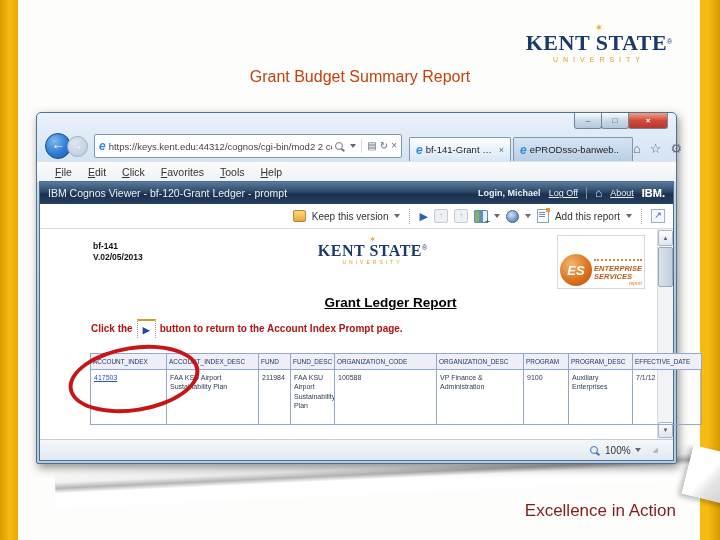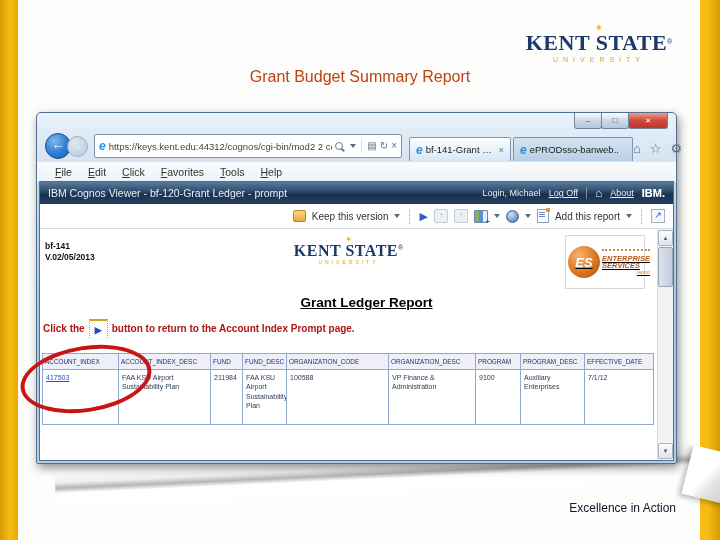--- a/index.html
+++ b/index.html
@@ -20,21 +20,21 @@
   .ks-name{font-family:"Liberation Serif",serif;font-size:22px;font-weight:600;color:#1b3a6b;letter-spacing:.5px;}
   .ks-reg{font-size:7px;vertical-align:super;color:#1b3a6b;}
   .ks-univ{font-size:7px;color:#d9a41e;letter-spacing:5px;margin-top:2px;}
 
   
   .curl{position:absolute;left:55px;top:458px;width:645px;height:36px;
     background:linear-gradient(to top,#ffffff 42%,#d4d4d4 50%,#b5b5b5 56%,#f0f0f0 72%,rgba(255,255,255,0));
     transform:rotate(-2.6deg);}
   .fold{position:absolute;left:687px;top:450px;width:48px;height:50px;background:linear-gradient(120deg,#ffffff 45%,#e4e4e4 62%,#cccccc);
     transform:rotate(14deg);box-shadow:-3px 3px 5px rgba(0,0,0,.25);}
-  .footer-text{position:absolute;right:44px;top:501px;font-size:12px;color:#0f172a;text-align:right;}
+  .footer-text{position:absolute;right:44px;top:501px;font-size:17px;color:#7f1d1d;text-align:right;}
 
   
   .win{position:absolute;left:36px;top:112px;width:639px;height:350px;
     background:linear-gradient(180deg,#eaf2fb,#c2d6ea 26%,#abc5df 60%,#b6cce2);
     border:1px solid #51708f;border-radius:5px 5px 2px 2px;box-shadow:2px 4px 10px rgba(40,40,40,.5);}
   .win-titlebar{position:relative;height:18px;}
   .win-btns{position:absolute;right:8px;top:0;display:flex;}
   .win-btn{width:26px;height:15px;border:1px solid #6e859e;border-top:none;border-radius:0 0 3px 3px;
     display:flex;align-items:center;justify-content:center;font-size:8px;color:#33475c;margin-left:-1px;
     background:linear-gradient(#fafcfe,#cbdaea 50%,#b4c8dc);}
@@ -73,21 +73,21 @@
   .menu-item{padding:2px 8px;}
   .menu-item::first-letter{text-decoration:underline;}
 
   
   .viewport{position:absolute;left:2px;right:2px;top:68px;bottom:2px;border:1px solid #51708f;
     background:#fff;display:flex;flex-direction:column;}
   .cognos-bar{height:22px;display:flex;align-items:center;padding:0 8px;color:#e9eff6;font-size:10.5px;
     background:linear-gradient(180deg,#597a9e 0%,#33516f 38%,#1a3050 58%,#27415f 100%);}
   .cognos-title{flex:1;white-space:nowrap;}
   .cognos-right{display:flex;align-items:center;gap:8px;font-size:9px;}
-  .cg-login{font-weight:normal;text-align:center;}
+  .cg-login{font-weight:bold;text-align:center;}
   .cg-link{text-decoration:underline;}
   .cg-sep{width:1px;height:12px;background:#7b91a8;}
   .cg-home{font-size:12px;color:#cfe0f2;}
   .ibm{font-weight:bold;font-size:11px;letter-spacing:0;color:#fff;
     background:repeating-linear-gradient(180deg,#fff 0 1px,#3a566f 1px 2px);
     -webkit-background-clip:text;background-clip:text;}
 
   
   .cg-toolbar{height:24px;display:flex;align-items:center;justify-content:flex-end;gap:6px;
     padding:0 8px;background:#fff;border-bottom:1px solid #d5dce4;font-size:10px;color:#333;}
@@ -102,36 +102,36 @@
   .ic-disc{width:11px;height:11px;border-radius:50%;border:1px solid #44628a;
     background:radial-gradient(circle at 38% 32%,#cfe2f5,#3c6ea8);}
   .ic-page{width:10px;height:12px;background:#fff;border:1px solid #8fa2b6;position:relative;}
   .ic-page::before{content:"";position:absolute;left:1px;top:2px;width:6px;height:1px;background:#6d88c9;
     box-shadow:0 2px 0 #6d88c9,0 4px 0 #6d88c9;}
   .ic-page::after{content:"";position:absolute;right:-2px;top:-2px;width:4px;height:4px;background:#e7963c;}
   .ic-goto{width:12px;height:12px;border:1px solid #9fb0c0;background:#f4f8fb;color:#2f5bc4;
     font-size:9px;line-height:11px;text-align:center;}
 
   
-  .content-wrap{flex:1;display:flex;min-height:0;}
+  .content-wrap{flex:1;display:flex;min-height:0;margin-left:48px;}
   .content{flex:1;position:relative;background:#fff;overflow:visible;}
   .scrollbar{width:15px;background:#f2f3f5;border-left:1px solid #d8dce2;display:flex;flex-direction:column;align-items:center;}
   .sb-btn{width:13px;height:14px;margin:1px 0;background:linear-gradient(#fdfdfe,#dfe5ec);border:1px solid #aab6c3;
     border-radius:2px;font-size:6px;color:#55606e;display:flex;align-items:center;justify-content:center;}
   .sb-thumb{width:13px;height:38px;background:linear-gradient(90deg,#dbe3ec,#c2cedb);border:1px solid #9aa7b5;border-radius:2px;}
   .sb-track{flex:1;}
 
   
   .rep-id{position:absolute;left:5px;top:12px;font-size:8.5px;font-weight:bold;color:#111;line-height:1.3;}
   .rep-ks{position:absolute;left:50%;top:8px;transform:translateX(-50%);text-align:center;line-height:1;}
   .rep-ks .ks-name{font-size:16px;}
   .rep-ks .ks-univ{font-size:5px;letter-spacing:3px;margin-top:1px;}
   .rep-ks .ks-sun{font-size:8px;line-height:6px;}
-  .es-box{position:absolute;right:12px;top:6px;width:80px;height:54px;border:1px solid #d8d8d8;background:#fff;
-    display:flex;align-items:center;gap:2px;padding:2px;box-sizing:border-box;text-decoration:underline;}
+  .es-box{position:absolute;right:12px;top:6px;width:88px;height:54px;border:1px solid #d8d8d8;background:#fff;
+    display:flex;align-items:flex-end;gap:2px;padding:2px;box-sizing:border-box;}
   .es-ball{width:32px;height:32px;border-radius:50%;flex:0 0 auto;
     background:radial-gradient(circle at 35% 30%,#f5b46a,#d86f1a 60%,#b4520c);
     color:#fff;font-weight:bold;font-style:italic;font-size:13px;display:flex;align-items:center;justify-content:center;}
   .es-text{line-height:1.05;color:#b55a1a;font-weight:bold;font-style:italic;font-size:7.5px;}
   .es-dashes{height:3px;border-top:2px dotted #c98a4a;margin-bottom:1px;}
   .es-tag{font-size:5px;color:#e08030;text-align:right;font-weight:normal;}
 
   .rep-title{position:absolute;left:0;right:0;top:66px;text-align:center;font-size:13.5px;font-weight:bold;
     text-decoration:underline;color:#000;padding-left:36px;}
 
@@ -339,18 +339,24 @@
         </div>
 
         <div class="scrollbar">
           <div class="sb-btn">▲</div>
           <div class="sb-thumb"></div>
           <div class="sb-track"></div>
           <div class="sb-btn">▼</div>
         </div>
       </div>
 
+      <div class="statusbar">
+        <span class="mag2"></span>
+        <span>100%</span>
+        <span class="caret"></span>
+        <span class="grip">◢</span>
+      </div>
 
     </div>
   </div>
 
   <div class="footer-text">Excellence in Action</div>
 </div>
 
 </body></html>

